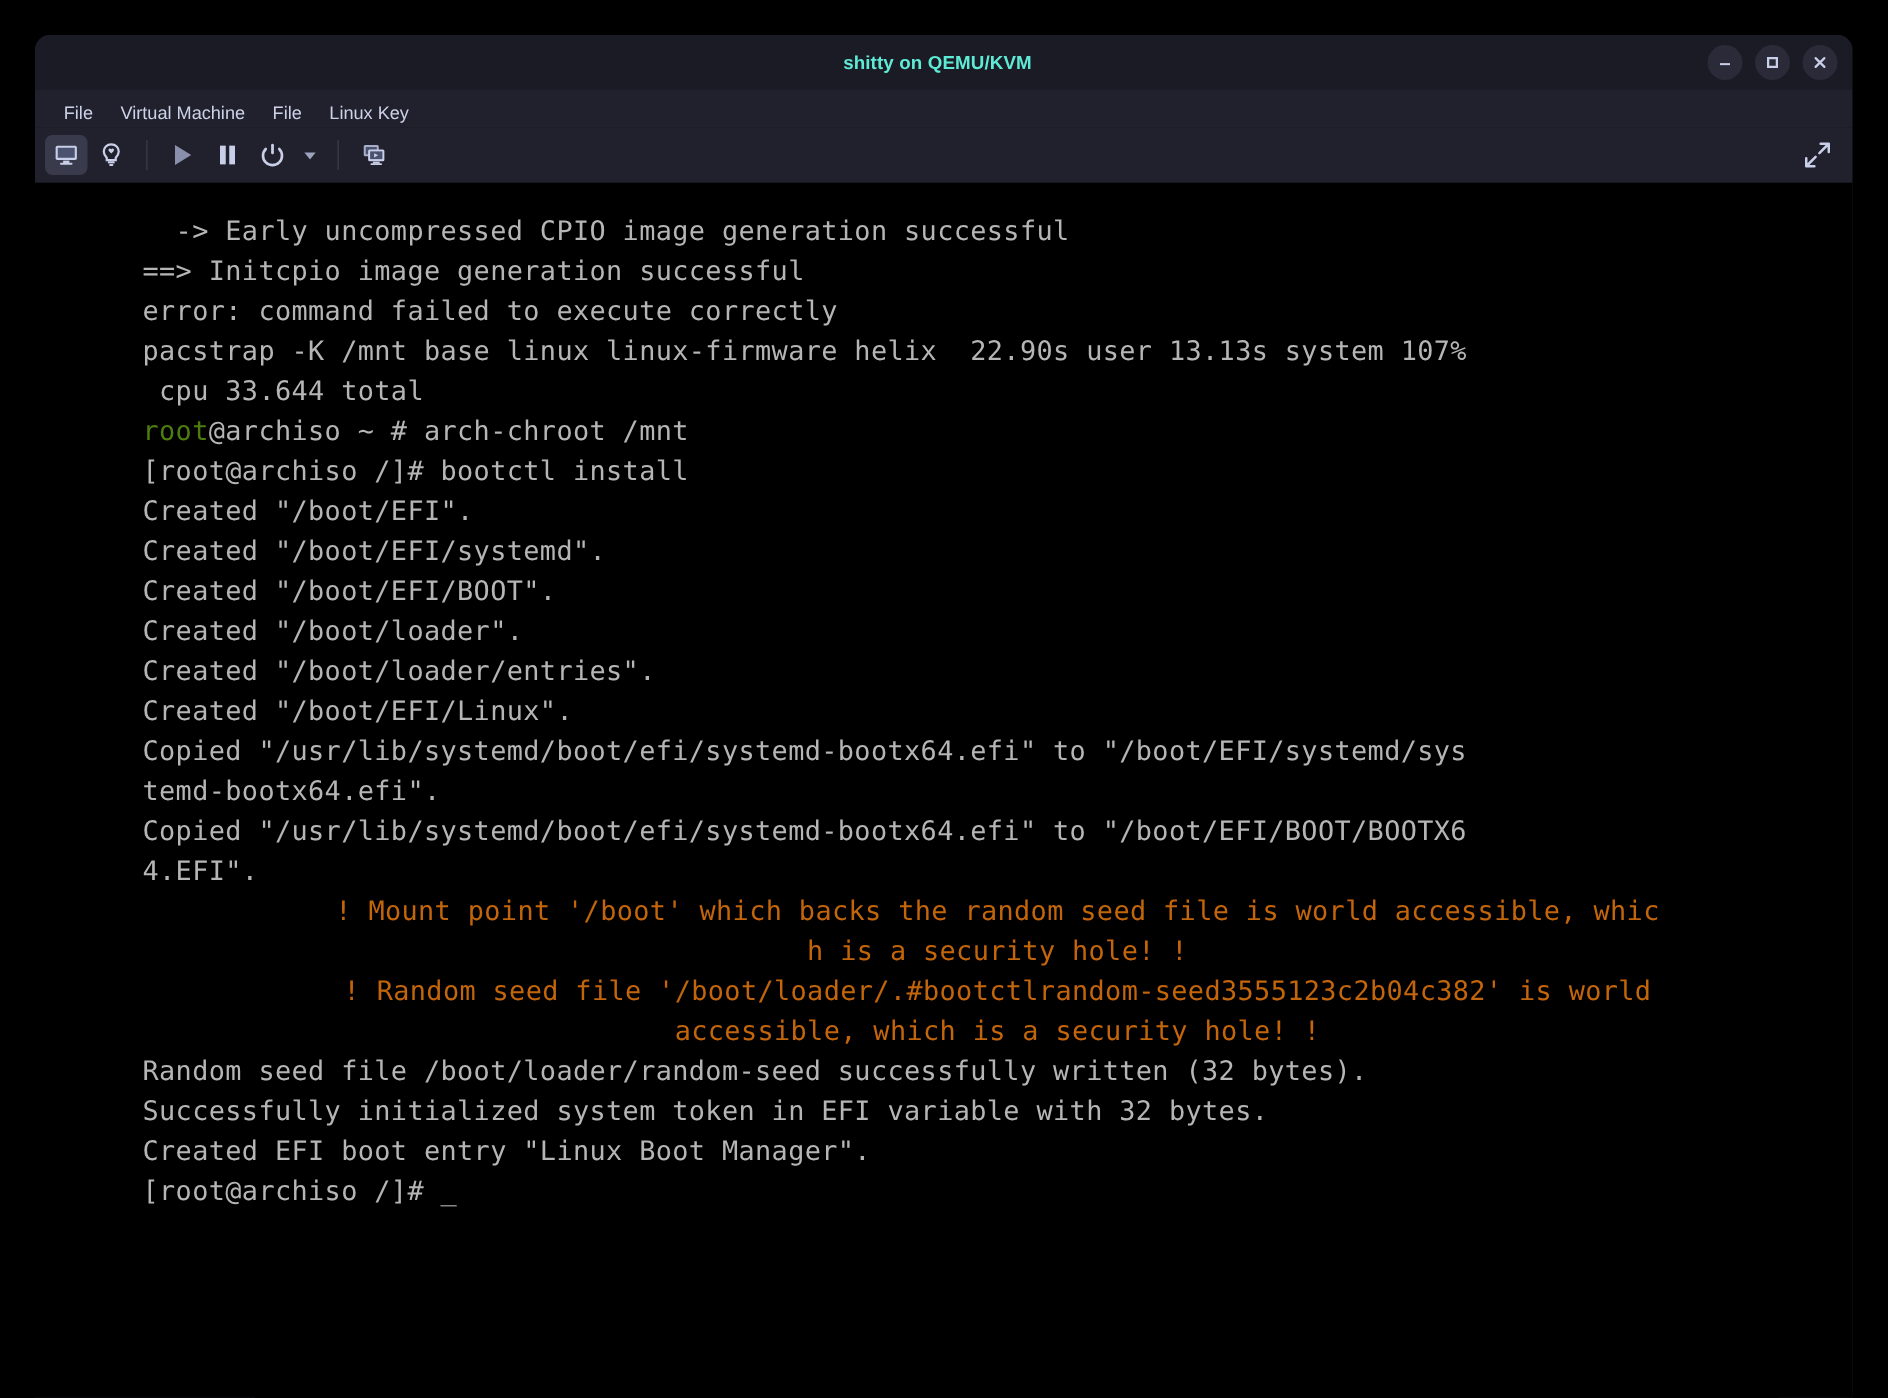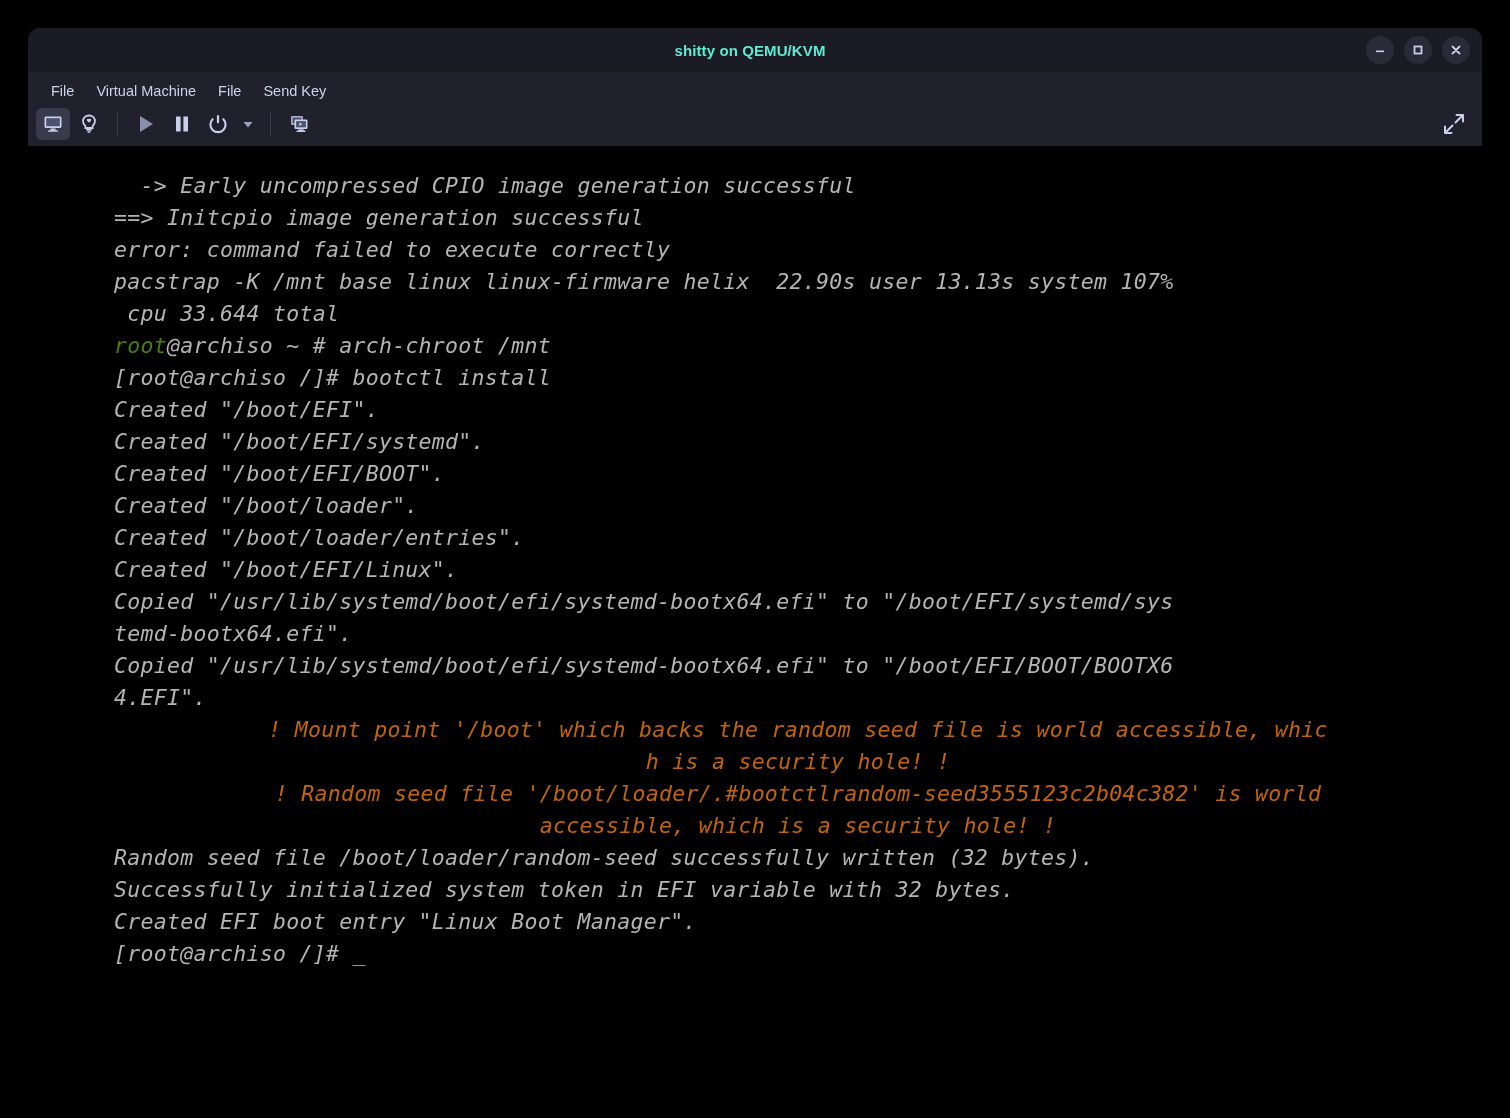--- a/index.html
+++ b/index.html
@@ -136,21 +136,21 @@
     overflow: hidden;
   }
   #term-lines {
     font-family: "DejaVu Sans Mono", "Liberation Mono", monospace;
     font-size: 21.5px;
     line-height: 32px;
     padding-left: 86px;
     white-space: pre;
     letter-spacing: 0.3px;
   }
-  .tline { color: #b5b5b5; font-style: italic; }
+  .tline { color: #b5b5b5; }
   .tline.warn { color: #c2650b; text-align: center; }
   .seg-red { color: #4d7c0f; }
   .seg-gray { color: #b5b5b5; }
 </style>
 </head>
 <body>
 
 <div id="vm-window">
 
   <div id="titlebar">
@@ -171,21 +171,21 @@
           <path d="M3.5 3.5 L10.5 10.5 M10.5 3.5 L3.5 10.5" stroke="#c9cfe8" stroke-width="1.8" stroke-linecap="round"></path>
         </svg>
       </div>
     </div>
   </div>
 
   <div id="menubar">
     <div class="menu-item">File</div>
     <div class="menu-item">Virtual Machine</div>
     <div class="menu-item">File</div>
-    <div class="menu-item">Send Key</div>
+    <div class="menu-item">Linux Key</div>
   </div>
 
   <div id="toolbar">
 
     <div class="tb-btn pressed">
       <svg width="22" height="22" viewBox="0 0 22 22">
         <rect x="2.5" y="3.5" width="17" height="11.5" rx="1.4" fill="#c9cfe8"></rect>
         <rect x="4.2" y="5.2" width="13.6" height="8" fill="#4a5270"></rect>
         <rect x="8.5" y="15.5" width="5" height="2.2" fill="#c9cfe8"></rect>
         <rect x="6" y="17.2" width="10" height="1.6" rx="0.8" fill="#c9cfe8"></rect>

